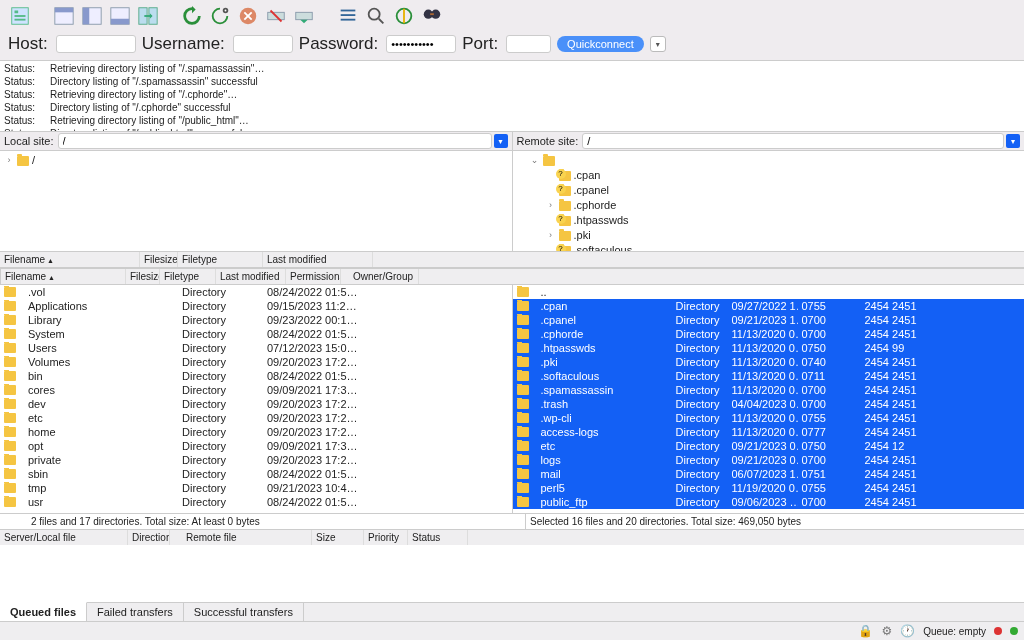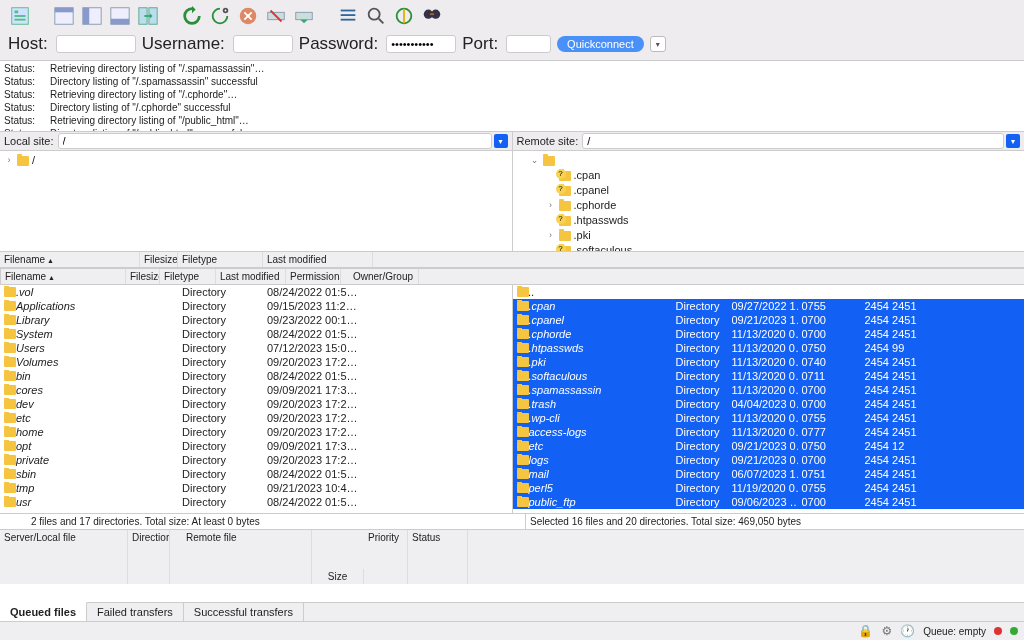--- a/index.html
+++ b/index.html
@@ -44,33 +44,33 @@
 .th { font-size: 10px; padding: 2px 4px; border-right: 1px solid #ddd; white-space: nowrap; overflow: hidden; }
 .th.sort::after { content: " \25B2"; font-size: 7px; }
 
 .bodies { display: flex; height: 228px; background: #fff; }
 .tbl { flex: 1; overflow: hidden; position: relative; }
 .tbl.right { border-left: 1px solid #ccc; }
 .tr { display: flex; align-items: center; height: 14px; font-size: 11px; }
 .tr.sel { background: #1360f5; color: #fff; }
 .tr.sel .ficon { background: #f5c542; }
 .td { padding: 0 4px; white-space: nowrap; overflow: hidden; }
-.td.nm { display: flex; align-items: center; gap: 0; font-style: italic; }
+.td.nm { display: flex; align-items: center; gap: 12px; }
 
 .L .c0 { width: 140px; } .L .c1 { width: 38px; text-align: right; } .L .c2 { width: 85px; } .L .c3 { width: 110px; }
 
 .R .c0 { width: 125px; } .R .c1 { width: 34px; text-align: right; } .R .c2 { width: 56px; } .R .c3 { width: 70px; } .R .c4 { width: 55px; } .R .c5 { width: 70px; margin-left: 8px; }
 
 .stats { display: flex; border-top: 1px solid #ccc; background: #fff; padding-left: 27px; }
 .stat { flex: 1; font-size: 10px; padding: 2px 4px; }
 .stat.right { border-left: 1px solid #ccc; }
 
 .qh { display: flex; border-top: 1px solid #ccc; background: #efeef0; }
 .qh .th { border-right: 1px solid #ddd; }
-.qh .q0 { width: 128px; } .qh .q1 { width: 42px; } .qh .q2 { width: 130px; margin-left: 12px; } .qh .q3 { width: 52px; text-align: center; margin-top: 39px; } .qh .q4 { width: 44px; } .qh .q5 { width: 60px; }
+.qh .q0 { width: 128px; } .qh .q1 { width: 42px; } .qh .q2 { width: 130px; margin-left: 12px; } .qh .q3 { width: 52px; text-align: left; } .qh .q4 { width: 44px; } .qh .q5 { width: 60px; }
 .queue-body { flex: 1; background: #fff; }
 
 .tabs { display: flex; border-top: 1px solid #ccc; background: #efeef0; }
 .tab { padding: 3px 10px; font-size: 11px; border-right: 1px solid #ccc; cursor: pointer; }
 .tab.active { background: #fff; font-weight: 600; border-top: 1px solid #fff; margin-top: -1px; }
 
 .statusbar { display: flex; align-items: center; justify-content: flex-end; gap: 8px; border-top: 1px solid #ccc; padding: 2px 6px; background: #efeef0; font-size: 10px; }
 .dot { width: 8px; height: 8px; border-radius: 50%; display: inline-block; }
 .dot.r { background: #d33; } .dot.g { background: #3a3; }
 .sicon { font-size: 12px; color: #777; }

